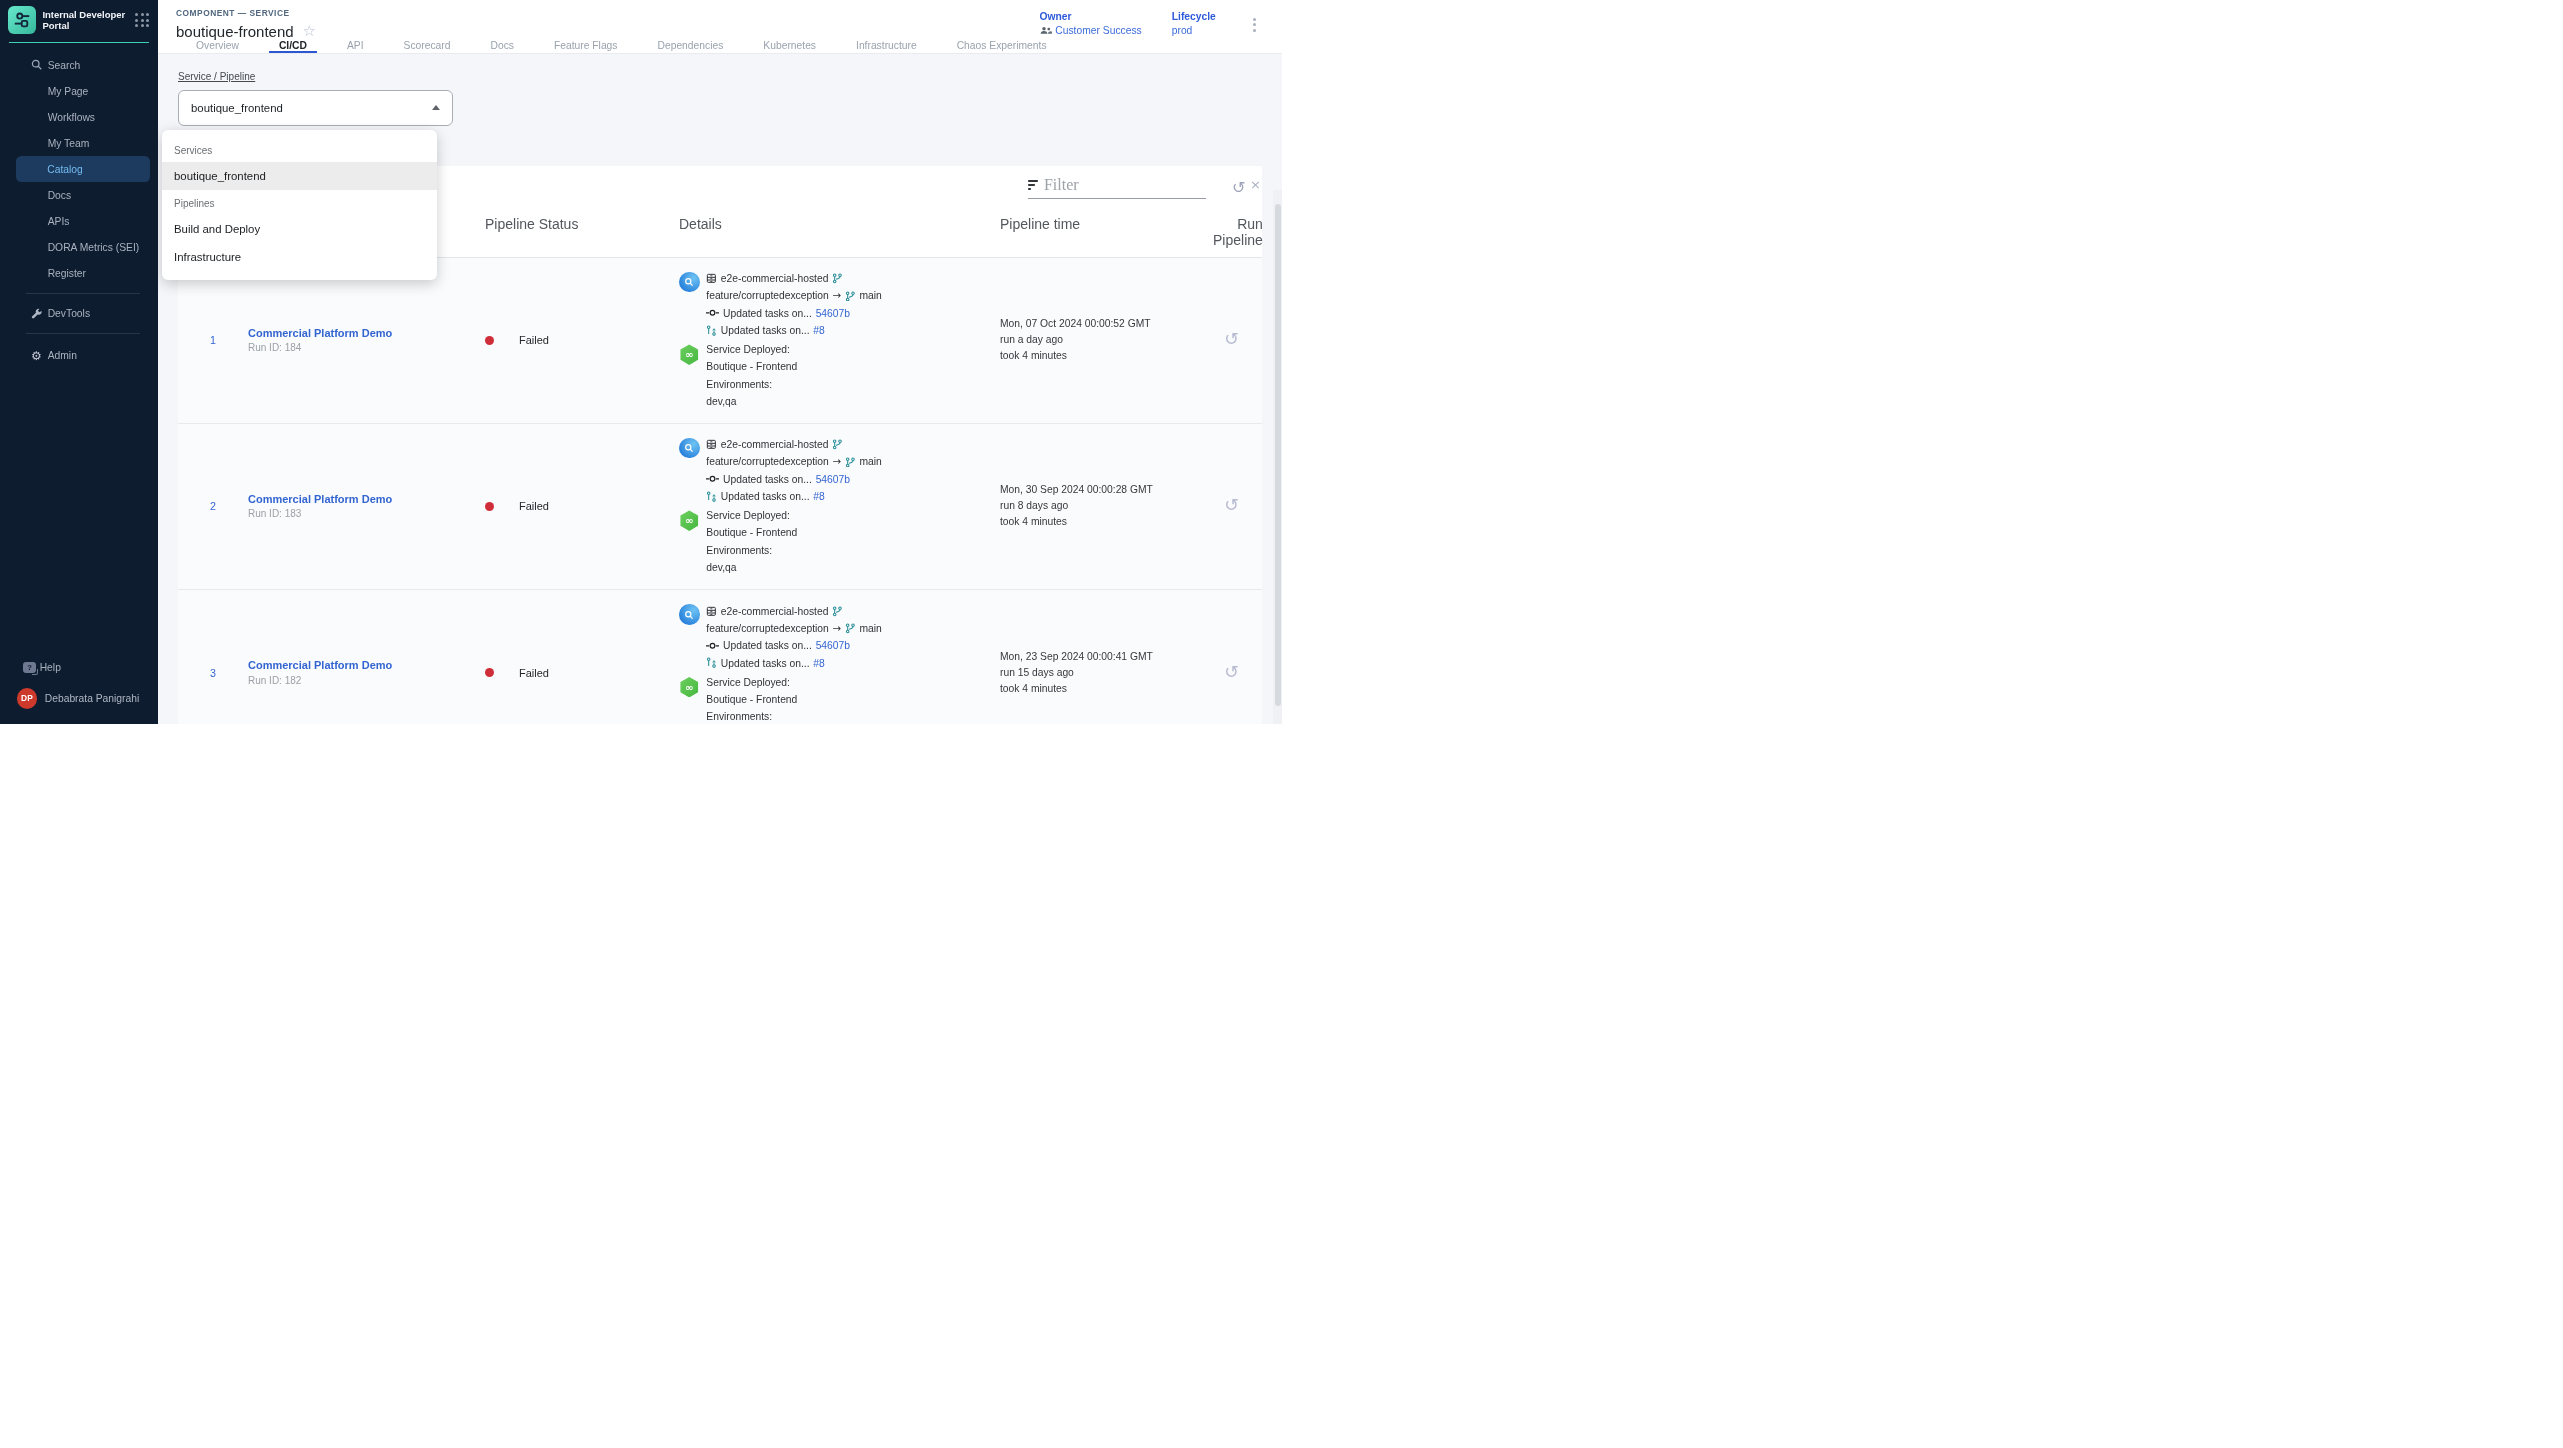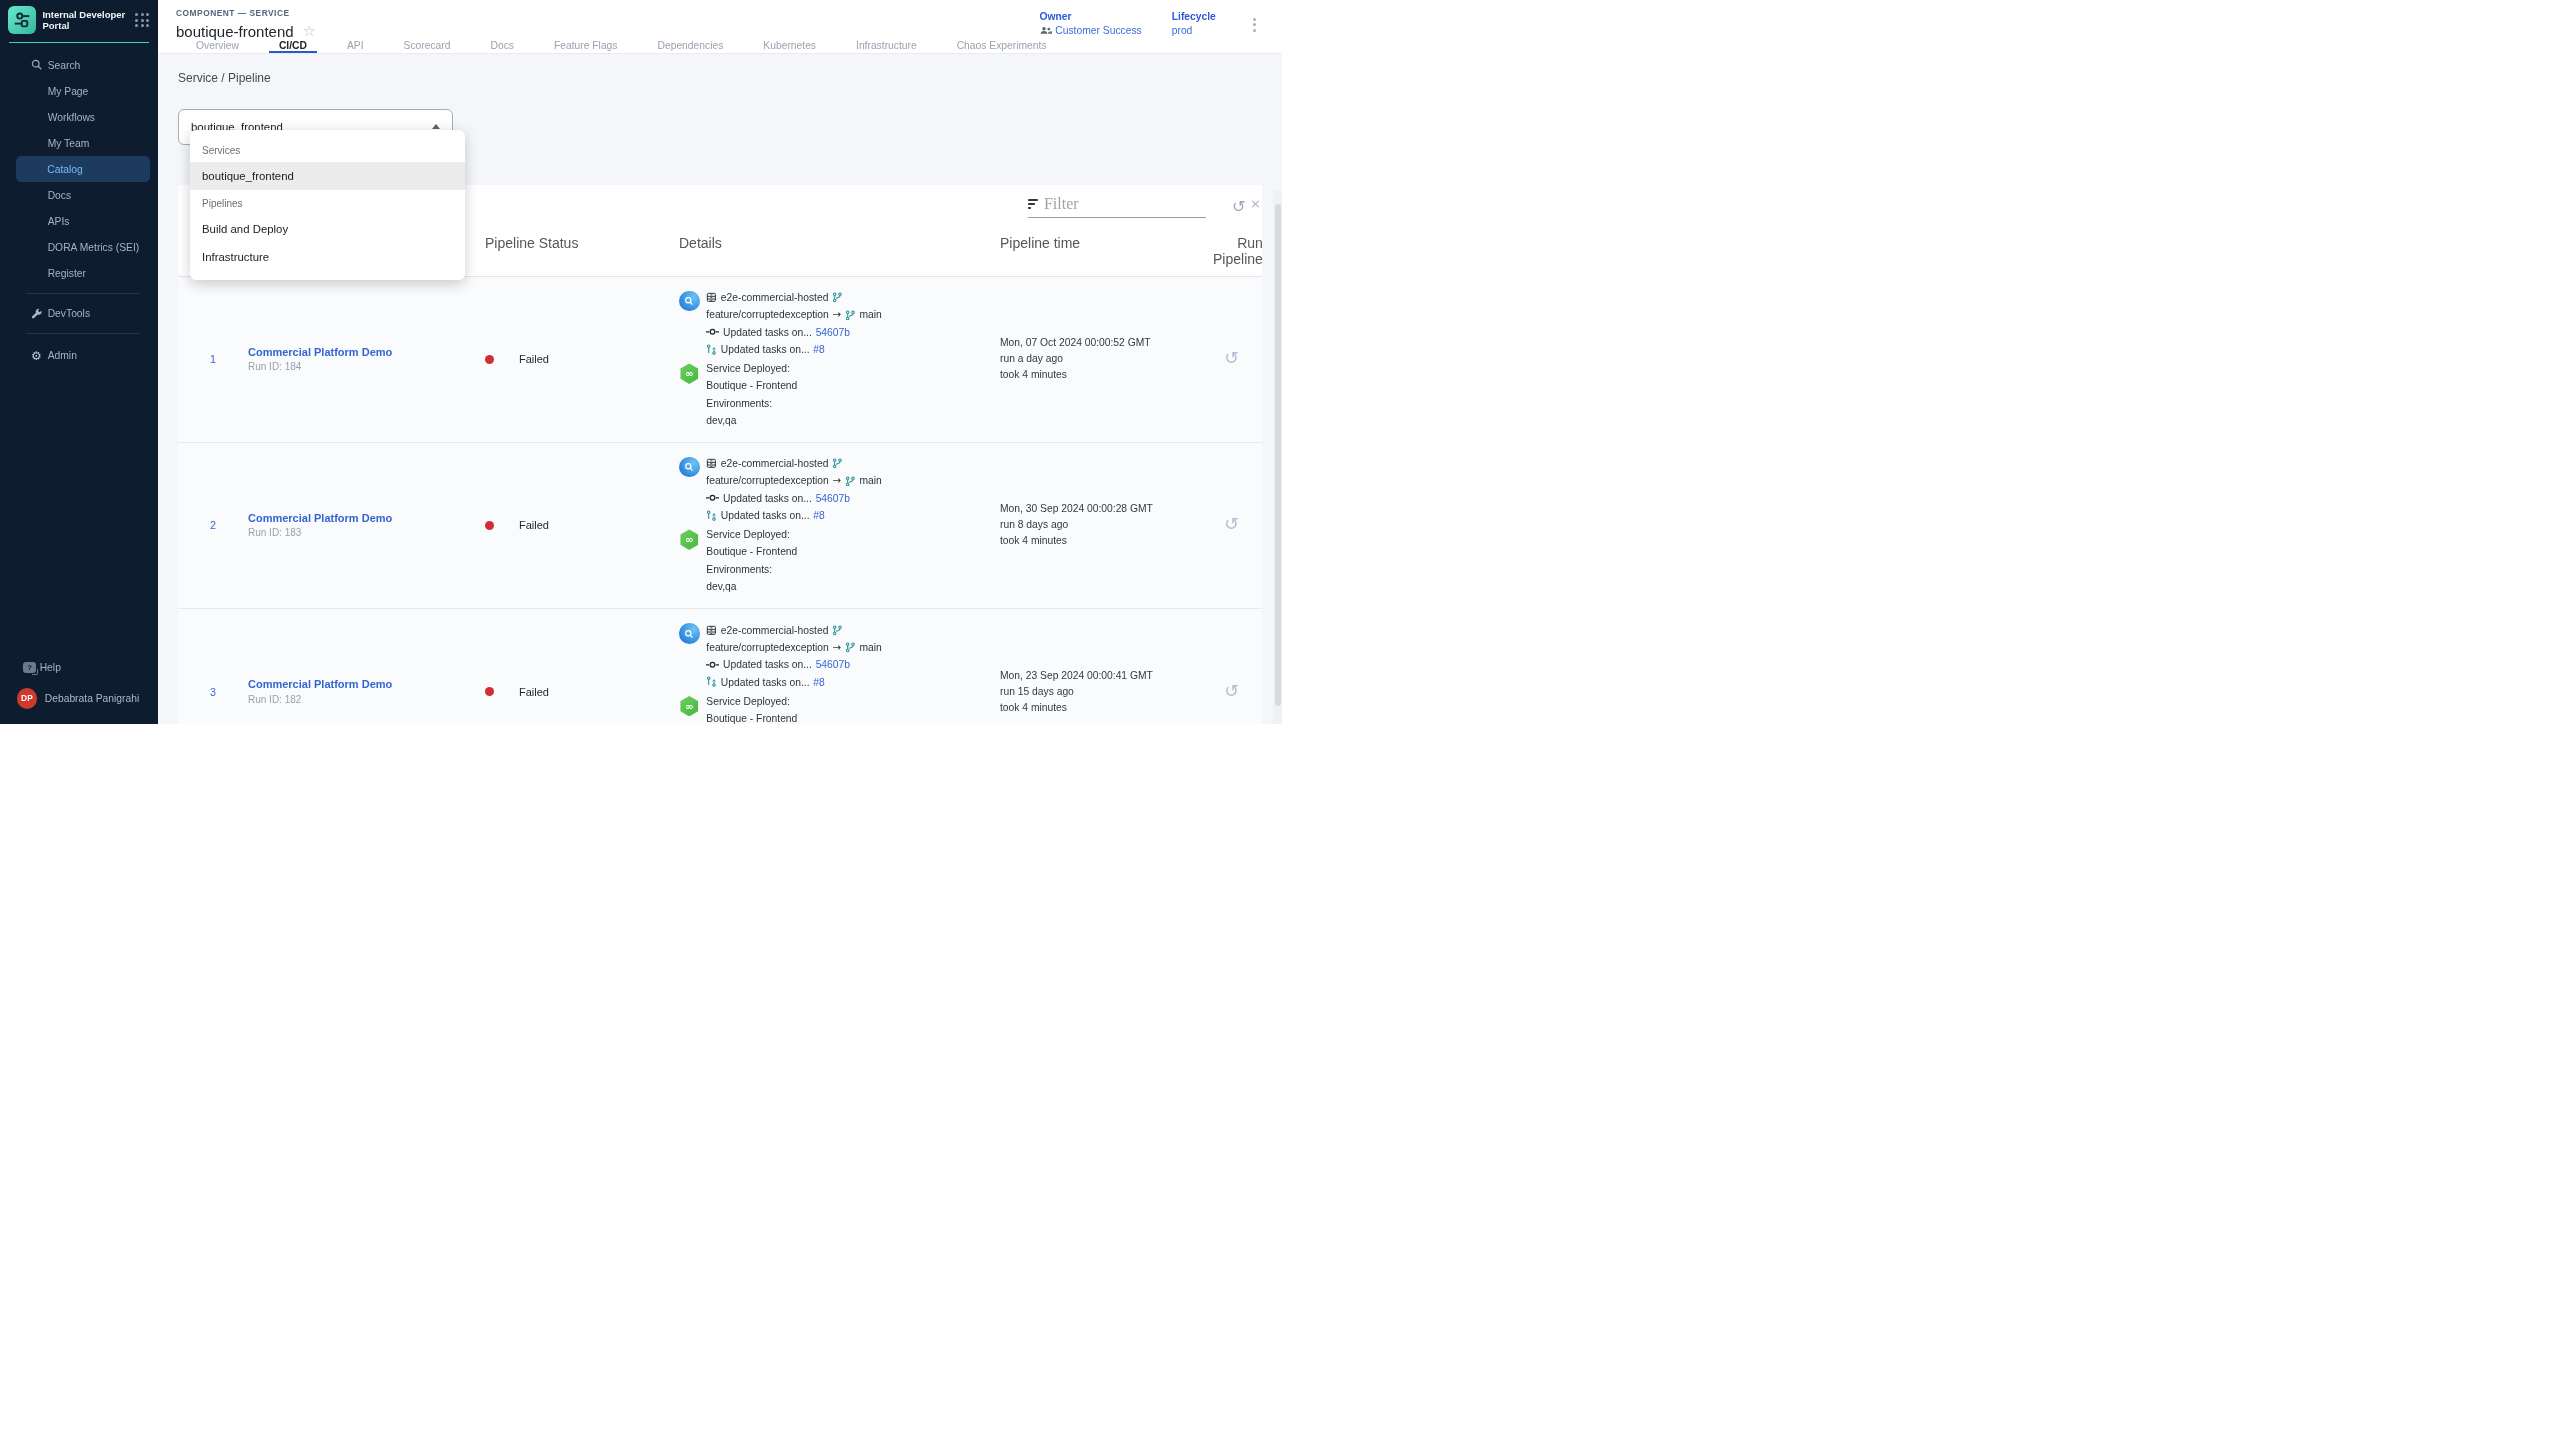--- a/index.html
+++ b/index.html
@@ -50,29 +50,29 @@
   .stat .val { font-size:10.3px; color:#3b6bd9; display:flex; align-items:center; gap:3.8px; cursor:pointer;}
   .kebab { display:flex; flex-direction:column; gap:2.3px; padding:4.6px 7.6px; cursor:pointer; margin-top:3px;}
   .kebab i { width:3px; height:3px; border-radius:50%; background:#a9aebc; }
 
   .tabbar { background:#fff; display:flex; padding-left:18px; border-bottom:0.8px solid #e9ebee; height:36px; }
   .tab { margin:0 10px; padding:0 10px; display:flex; align-items:center; font-size:10.3px;
     color:#9aa2ad; font-weight:500; cursor:pointer; border-bottom:2.3px solid transparent; }
   .tab.active { color:#202528; font-weight:700; border-bottom-color:#2b57d0; }
 
   .content { flex:1; position:relative; padding:16.7px 20px 0 20px; }
-  .picker-label { font-size:12px; color:#45494e; margin-bottom:24px; }
+  .picker-label { font-size:10px; color:#45494e; margin-bottom:8px;text-decoration:underline; }
   .select { width:275px; height:36px; background:#fff; border:0.8px solid #a9adb3; border-radius:6px;
     display:flex; align-items:center; justify-content:space-between; padding:0 12px; cursor:pointer; }
   .select .sel-text { font-size:11.4px; color:#1e2124; }
   .caret-up { width:0; height:0; border-left:4.6px solid transparent; border-right:4.6px solid transparent;
     border-bottom:5.3px solid #5f6368; }
 
   
-  .popup { position:absolute; top:76px; left:32px; width:275px; background:#fff; border-radius:6px;
+  .popup { position:absolute; top:76px; left:4px; width:275px; background:#fff; border-radius:6px;
     box-shadow:0 3.8px 13.7px rgba(0,0,0,.2); z-index:30; padding:7.6px 0 9px 0; }
   .popup .group-label { font-size:10px; color:#6b6f73; padding:7.6px 12px 6px 12px; }
   .popup .opt { height:28px; display:flex; align-items:center; padding:0 12px; font-size:11.4px;
     color:#202326; cursor:pointer; }
   .popup .opt.selected { background:#ececec; }
 
   
   .card { margin-top:40px; background:#fff; width:1084px; }
   .filter-row { height:44px; display:flex; align-items:center; justify-content:flex-end; padding-right:16.7px; }
   .filter-box { width:178px; display:flex; align-items:center; gap:6px; border-bottom:0.8px solid #989da3;

